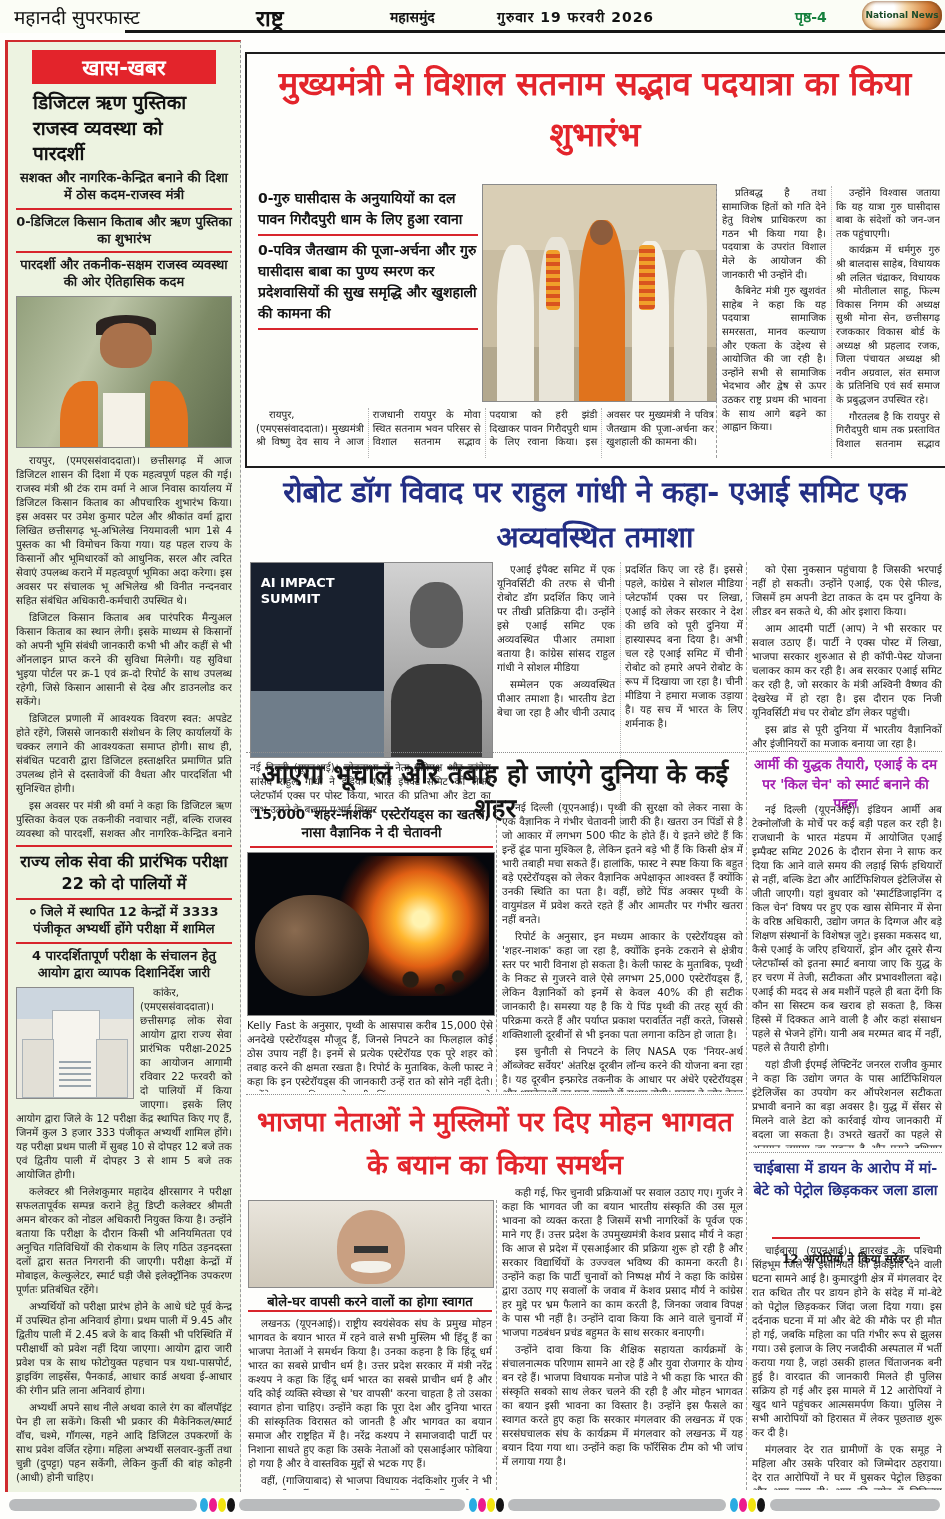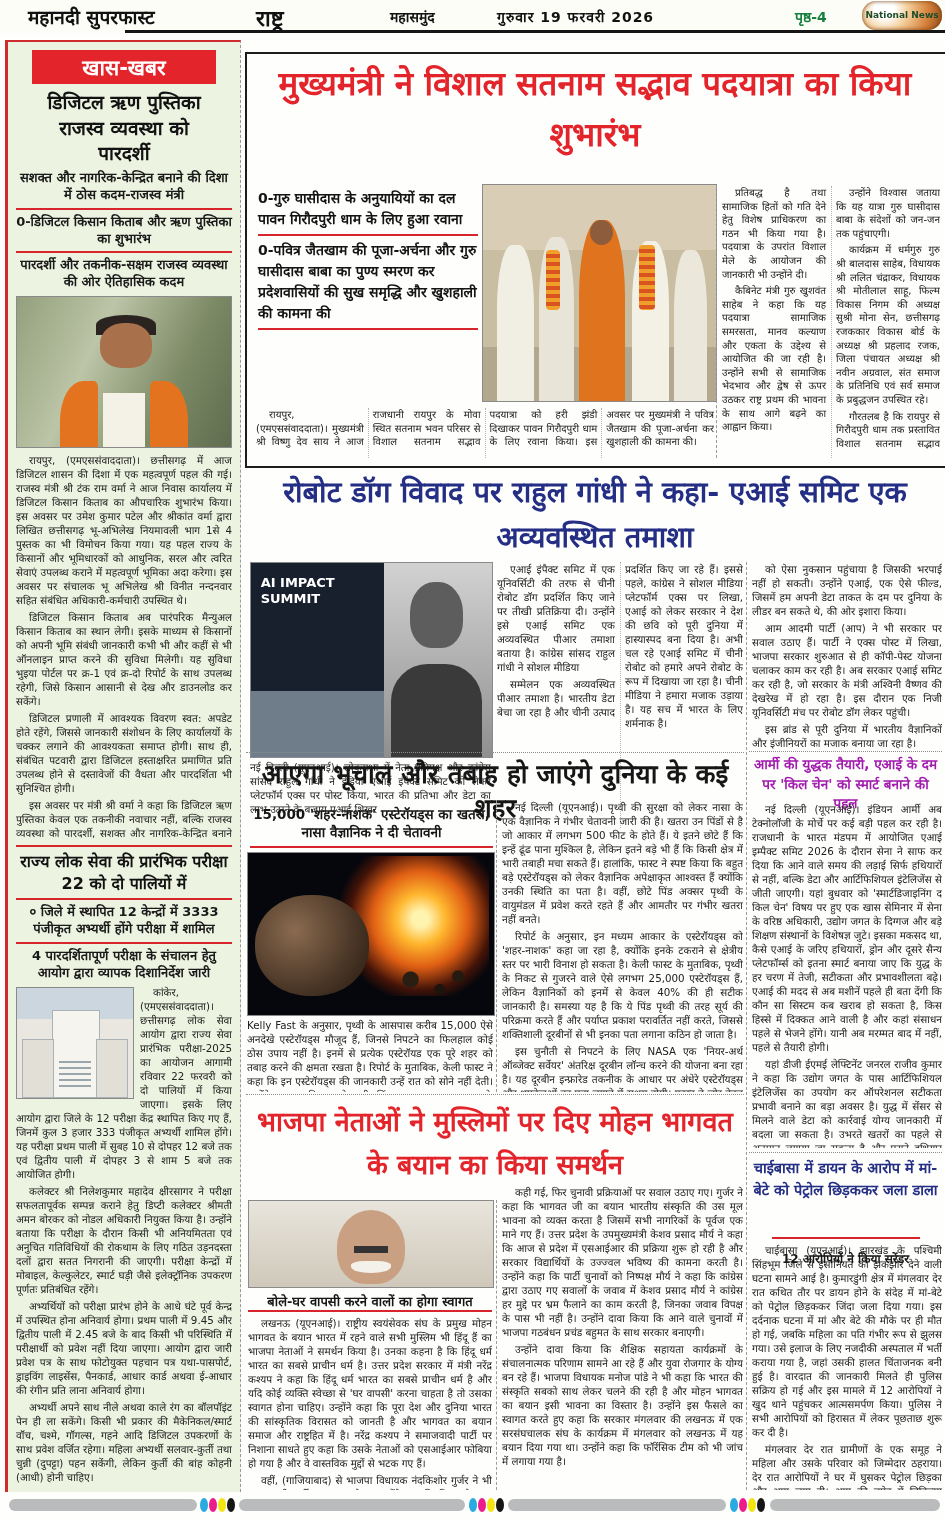--- a/index.html
+++ b/index.html
@@ -1,37 +1,37 @@
 <!DOCTYPE html>
 <html><head>
 <meta charset="utf-8">
 <style>
   html,body{margin:0;padding:0;background:#9a9a9a;}
   .page{position:relative;width:945px;height:1519px;margin:0 auto;background:#fefefc;
         font-family:"DejaVu Sans","Liberation Sans",sans-serif;overflow:hidden;}
   .abs{position:absolute;}
   
   .mast{left:0;top:0;width:945px;height:33px;background:#fbfdf6;}
-  .mast-paper{left:28px;top:4px;font-size:19px;font-weight:bold;color:#111;text-align:right;}
+  .mast-paper{left:14px;top:4px;font-size:19px;font-weight:normal;color:#111;text-align:right;}
   .mast-ed{left:256px;top:2px;font-size:22px;font-weight:bold;color:#111;}
   .mast-city{left:390px;top:7px;font-size:14px;font-weight:bold;color:#111;}
   .mast-date{left:497px;top:7px;font-size:14px;font-weight:bold;color:#111;letter-spacing:1px;}
   .mast-page{left:795px;top:7px;font-size:14px;font-weight:bold;color:#15803d;}
   .mast-rule{left:125px;top:30px;width:820px;height:3px;background:#161616;}
   .logo{left:862px;top:1px;width:80px;height:29px;border-radius:14px;
         background:radial-gradient(circle at 28% 25%,#ffffff 0 16%,#f3cf9b 38%,#d5803a 72%,#8d4d1b 100%);
         display:flex;align-items:center;justify-content:center;box-shadow:inset 0 0 4px #7a3c10;}
   .logo span{font-size:9px;font-weight:bold;color:#1d4d2b;text-align:center;line-height:1.05;}
   
   .leftcol{left:5px;top:40px;width:236px;height:1452px;background:#edf3e1;
            border-left:3px solid #cf2a2e;border-top:2px solid #cf2a2e;border-right:1px dashed #9b9b9b;
            padding:6px 8px;box-sizing:border-box;overflow:hidden;}
   .banner{width:168px;margin:2px auto 6px;background:#e3242b;color:#fff;font-size:21px;
           font-weight:bold;text-align:center;padding:3px 8px;}
-  .lh1{font-size:19px;font-weight:bold;color:#121212;text-align:center;line-height:1.35;margin:2px 17px;}
+  .lh1{font-size:19px;font-weight:bold;color:#121212;text-align:left;line-height:1.35;margin:2px 17px;}
   .lh2{font-size:13px;font-weight:bold;color:#1a1a1a;text-align:center;line-height:1.3;margin:3px 0;}
   .lh3{font-size:16px;font-weight:bold;color:#121212;text-align:center;line-height:1.35;margin:2px 0;}
   .hr-red{height:2px;background:#d8252c;border:0;margin:4px 0;}
   .bt{font-size:10.3px;line-height:1.36;text-align:justify;color:#202020;overflow:hidden;}
   .bt p{margin:0 0 3px;text-indent:13px;}
   .cols2{column-count:2;column-gap:10px;column-rule:1px dotted #b3b3b3;}
   .cols4{column-count:4;column-gap:9px;column-rule:1px dotted #b3b3b3;}
   
   .hA{left:248px;top:58px;width:694px;height:120px;color:#e3242b;font-size:33px;font-weight:bold;
       text-align:center;line-height:1.55;}

